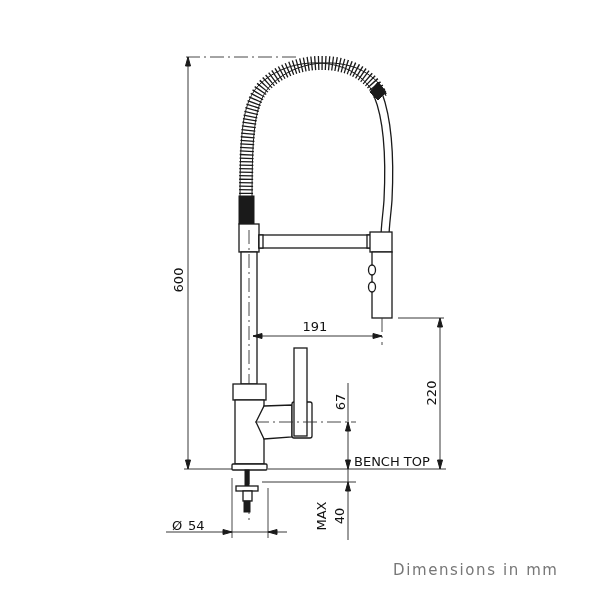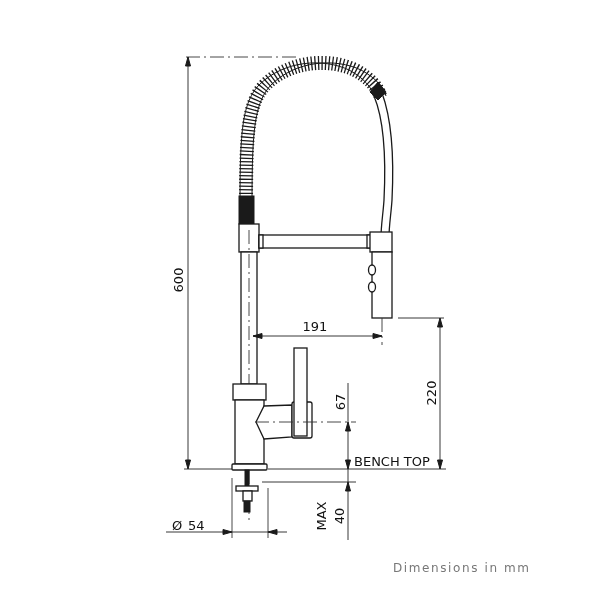--- a/index.html
+++ b/index.html
@@ -5,21 +5,21 @@
     html, body { margin: 0; padding: 0; background: #ffffff; }
     body { width: 600px; height: 600px; position: relative; overflow: hidden; font-family: "DejaVu Sans", sans-serif; }
     #drawing { position: absolute; left: 0; top: 0; width: 600px; height: 600px; }
     .ln { stroke: #1a1a1a; fill: none; stroke-width: 1.3; }
     .thin { stroke: #1a1a1a; fill: none; stroke-width: 0.8; }
     .dim { stroke: #222; fill: none; stroke-width: 0.9; }
     .dash { stroke: #333; fill: none; stroke-width: 0.9; stroke-dasharray: 14 4 2 4; }
     .body-fill { fill: #ffffff; stroke: #1a1a1a; stroke-width: 1.3; }
     .dark { fill: #1a1a1a; stroke: #1a1a1a; }
     .dimtxt { font-family: "DejaVu Sans", sans-serif; font-size: 13px; fill: #111; }
-    .note { position: absolute; left: 393px; top: 561px; font-family: "DejaVu Sans", sans-serif; font-size: 12px; letter-spacing: 1.6px; color: #777; }
+    .note { position: absolute; left: 393px; top: 561px; font-family: "DejaVu Sans", sans-serif; font-size: 15px; letter-spacing: 1.6px; color: #777; }
   </style>
 </head>
 <body>
 
 <svg id="drawing" viewBox="0 0 600 600" xmlns="http://www.w3.org/2000/svg">
 
   <g>
     <line class="dash" x1="186" y1="57" x2="300" y2="57"></line>
     <line class="dim" x1="188" y1="57" x2="188" y2="469"></line>
     <polygon class="dark" points="188,57 185.5,66 190.5,66"></polygon>

